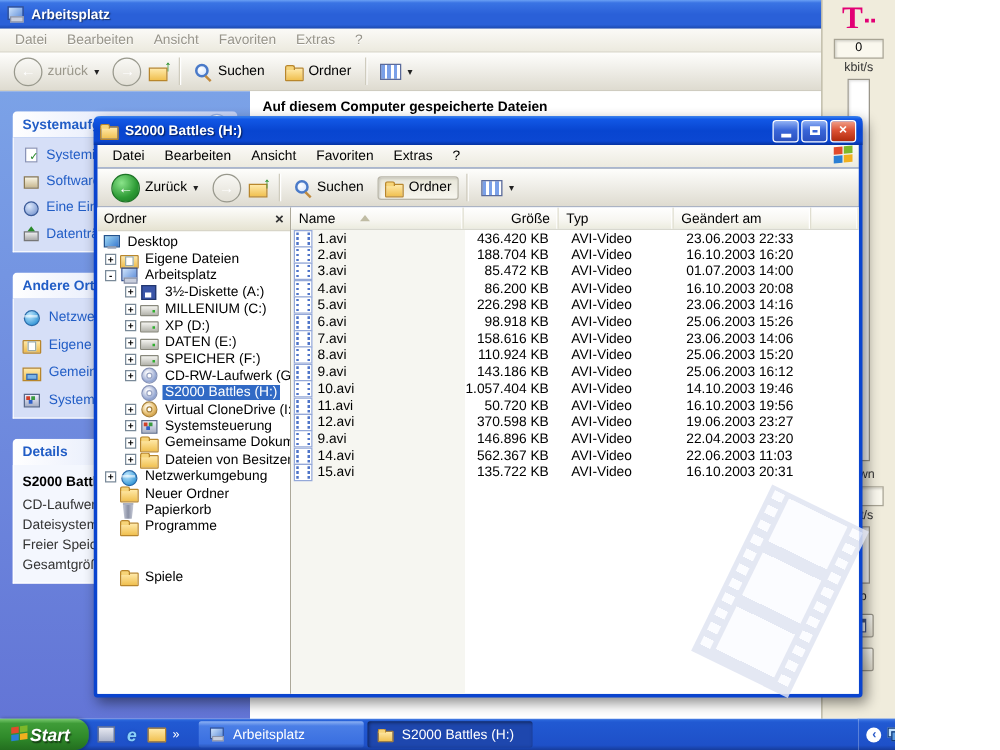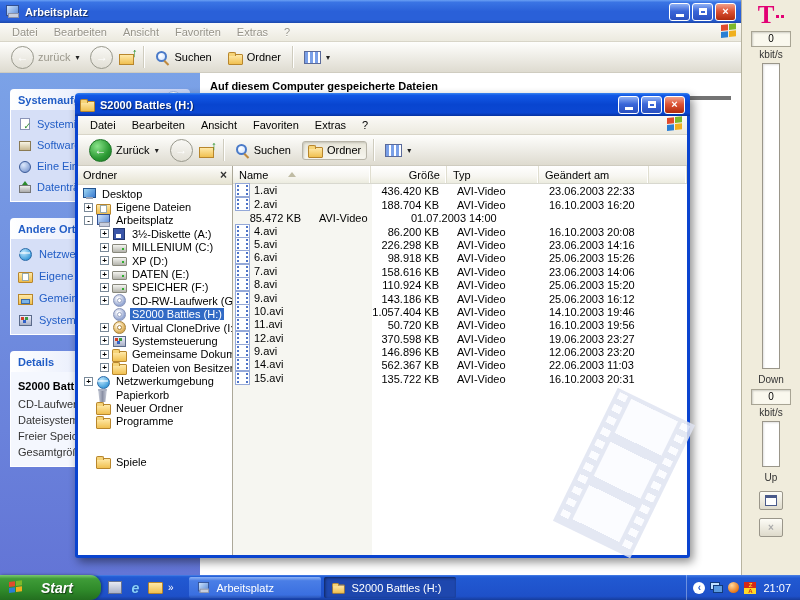--- a/index.html
+++ b/index.html
@@ -1,16 +1,16 @@
 <!DOCTYPE html>
 <html><head>
 <meta charset="utf-8">
 <style>
   html,body{margin:0;padding:0}
-  .screen{position:relative;width:800px;height:600px;overflow:hidden;background:#ece9d8;
+  .screen{position:relative;width:716px;height:600px;overflow:hidden;background:#ece9d8;
     font-family:"Liberation Sans","DejaVu Sans",sans-serif;font-size:11px;color:#000;cursor:default}
   
   .tbar{height:23px;display:flex;align-items:center;gap:5px;padding:0 5px;flex:none}
   .bg-tbar{background:linear-gradient(180deg,#6aa0f4 0%,#3a74e4 10%,#2a60d8 50%,#2a60d8 86%,#1c48ac 100%)}
   .fg-tbar{background:linear-gradient(180deg,#3a86f0 0%,#1258e6 10%,#0845d0 50%,#0b47d2 86%,#0632a0 100%);border-radius:4px 4px 0 0}
   .ttext{color:#fff;font-weight:bold;font-size:11px;text-shadow:1px 1px 1px rgba(0,0,0,.55);flex:1;white-space:nowrap;overflow:hidden}
   .caps{display:flex;gap:2px;flex:none}
   .cap{width:19px;height:16px;border:1px solid #fff;border-radius:3px;display:grid;place-items:center;
     background:linear-gradient(180deg,#8fb0f4 0%,#3a66d8 45%,#2a50c0 100%);color:#fff;font-weight:bold;font-size:11px;line-height:1}
   .cap.close{background:linear-gradient(180deg,#f0a08a 0%,#dd5335 45%,#b02a0c 100%)}
@@ -108,21 +108,21 @@
   .tlbl{padding:0 2px}
   .tlbl.sel{background:#316ac5;color:#fff}
   .listpanel{flex:1;position:relative;background:#fff;min-width:0;display:flex;flex-direction:column}
   .sorttint{position:absolute;left:0;top:17px;bottom:0;width:139px;background:#f6f6f1;z-index:0}
   .lheader{height:17px;flex:none;display:flex;background:linear-gradient(#ffffff,#f7f6f1 60%,#ececdf);
     border-bottom:1px solid #d8d8cf;position:relative;z-index:1}
   .hc{display:flex;align-items:center;padding:0 6px;box-sizing:border-box;border-right:1px solid #e0ded0;box-shadow:inset -1px 0 0 #fff;gap:20px}
   .hc.r{justify-content:flex-end}
   .sort-asc{width:0;height:0;border-left:4px solid transparent;border-right:4px solid transparent;border-bottom:5px solid #c0bca4}
   .rows{position:relative;z-index:1}
-  .frow{display:flex;align-items:flex-end;height:13.4px}
+  .frow{display:flex;align-items:center;height:13.4px}
   .c0{width:138px;display:flex;align-items:center;gap:4px;padding-left:2px;box-sizing:border-box}
   .c1{width:76px;text-align:right;padding-right:8px;box-sizing:border-box}
   .c2{width:92px;padding-left:10px;box-sizing:border-box}
   .c3{width:110px;padding-left:10px;box-sizing:border-box}
   .film{position:absolute;right:20px;bottom:8px;width:86px;height:148px;background:#e0e4f2;transform:rotate(26deg);opacity:.85;z-index:0}
   .film::before,.film::after{content:"";position:absolute;top:3px;bottom:3px;width:9px;
     background:repeating-linear-gradient(180deg,#fbfcff 0 7px,rgba(0,0,0,0) 7px 13px)}
   .film::before{left:4px}.film::after{right:4px}
   .film .frames{position:absolute;left:17px;right:17px;top:4px;bottom:4px;
     background:repeating-linear-gradient(180deg,#fbfcff 0 38px,rgba(0,0,0,0) 38px 48px)}
@@ -139,21 +139,21 @@
   .meter.down{height:304px}
   .meter.up{height:44px}
   .mlabel{margin-top:5px;font-size:10px;color:#333}
   .sbtn{width:22px;height:17px;background:linear-gradient(#fdfcf6,#dedacb);border:1px solid #9a968a;border-radius:2px;
     display:grid;place-items:center;margin-top:8px}
   .sbtn .wg{width:10px;height:7px;border:1px solid #4a5a8a;border-top:3px solid #4a5a8a;background:#fff}
   .sbtn.dis{color:#aaa;font-size:10px;font-weight:bold}
   
   .taskbar{position:absolute;left:0;bottom:0;width:800px;height:25px;z-index:20;display:flex;align-items:center;
     background:linear-gradient(180deg,#4d82e6 0%,#2661d8 6%,#2159d2 12%,#1e50c8 85%,#163c9c 100%)}
-  .start{height:25px;flex:none;display:flex;align-items:center;gap:17px;padding:0 28px 0 9px;border-radius:0 11px 11px 0;
+  .start{height:25px;flex:none;display:flex;align-items:center;gap:0;padding:0 15px 0 9px;border-radius:0 11px 11px 0;
     background:linear-gradient(180deg,#7aca6f 0%,#3f9c38 15%,#2f8a2a 60%,#236e1f 100%);box-shadow:1px 0 3px rgba(0,0,0,.4)}
   .slabel{color:#fff;font-weight:bold;font-style:italic;font-size:14px;text-shadow:1px 1px 1px rgba(0,0,0,.5)}
   .sflag{position:static;transform:skewY(-8deg);width:15px;height:13px;display:grid;grid-template-columns:6px 6px;grid-template-rows:5px 5px;gap:1px}
   .ql{display:flex;align-items:center;gap:3px;padding:0 6px;flex:none}
   .qli{width:17px;height:16px;display:grid;place-items:center}
   .qi-show-desktop{width:12px;height:11px;background:linear-gradient(#e8eaf2,#aab2c8);border:1px solid #6a7490}
   .qi-internet-explorer{color:#8ad0f8;font-weight:bold;font-style:italic;font-size:14px;line-height:1;text-shadow:0 0 2px #1a4a9a}
   .qi-folder{width:13px;height:10px;background:linear-gradient(#ffe9a8,#f0c050);border:1px solid #b8862c;border-radius:1px}
   .qovf{color:#fff;font-size:10px;margin-left:1px}
   .tasks{display:flex;gap:3px;margin-left:10px;flex:none}
@@ -432,27 +432,27 @@
               <span class="ico ico-folder"></span>
               <span class="tlbl">Dateien von Besitzer</span>
             </div>
             <div class="trow" style="padding-left: 6px;">
               <span class="exp">+</span>
               <span class="ico ico-network"></span>
               <span class="tlbl">Netzwerkumgebung</span>
             </div>
             <div class="trow" style="padding-left: 6px;">
               <span class="slot"></span>
+              <span class="ico ico-folder"></span>
+              <span class="tlbl">Neuer Ordner</span>
+            </div>
+            <div class="trow" style="padding-left: 6px;">
+              <span class="slot"></span>
               <span class="ico ico-recycle-bin"></span>
               <span class="tlbl">Papierkorb</span>
-            </div>
-            <div class="trow" style="padding-left: 6px;">
-              <span class="slot"></span>
-              <span class="ico ico-folder"></span>
-              <span class="tlbl">Neuer Ordner</span>
             </div>
             <div class="trow" style="padding-left: 6px;">
               <span class="slot"></span>
               <span class="ico ico-folder"></span>
               <span class="tlbl">Programme</span>
             </div>
             <div class="trow" style="padding-left: 6px; margin-top: 27px;">
               <span class="slot"></span>
               <span class="ico ico-folder"></span>
               <span class="tlbl">Spiele</span>
@@ -490,20 +490,24 @@
             <div class="frow">
               <div class="c0">
                 <span class="ico-avi"></span>
                 <span>2.avi</span>
               </div>
               <div class="c1">188.704 KB</div>
               <div class="c2">AVI-Video</div>
               <div class="c3">16.10.2003 16:20</div>
             </div>
             <div class="frow">
+              <div class="c0">
+                <span class="ico-avi"></span>
+                <span>3.avi</span>
+              </div>
               <div class="c1">85.472 KB</div>
               <div class="c2">AVI-Video</div>
               <div class="c3">01.07.2003 14:00</div>
             </div>
             <div class="frow">
               <div class="c0">
                 <span class="ico-avi"></span>
                 <span>4.avi</span>
               </div>
               <div class="c1">86.200 KB</div>
@@ -582,21 +586,21 @@
               <div class="c2">AVI-Video</div>
               <div class="c3">19.06.2003 23:27</div>
             </div>
             <div class="frow">
               <div class="c0">
                 <span class="ico-avi"></span>
                 <span>9.avi</span>
               </div>
               <div class="c1">146.896 KB</div>
               <div class="c2">AVI-Video</div>
-              <div class="c3">12.06.2003 23:20</div>
+              <div class="c3">22.04.2003 23:20</div>
             </div>
             <div class="frow">
               <div class="c0">
                 <span class="ico-avi"></span>
                 <span>14.avi</span>
               </div>
               <div class="c1">562.367 KB</div>
               <div class="c2">AVI-Video</div>
               <div class="c3">22.06.2003 11:03</div>
             </div>

